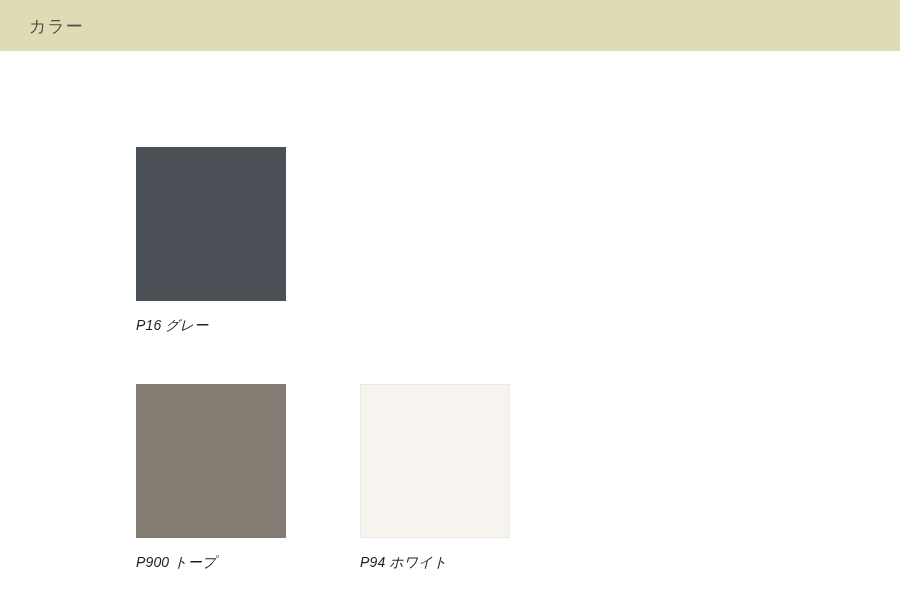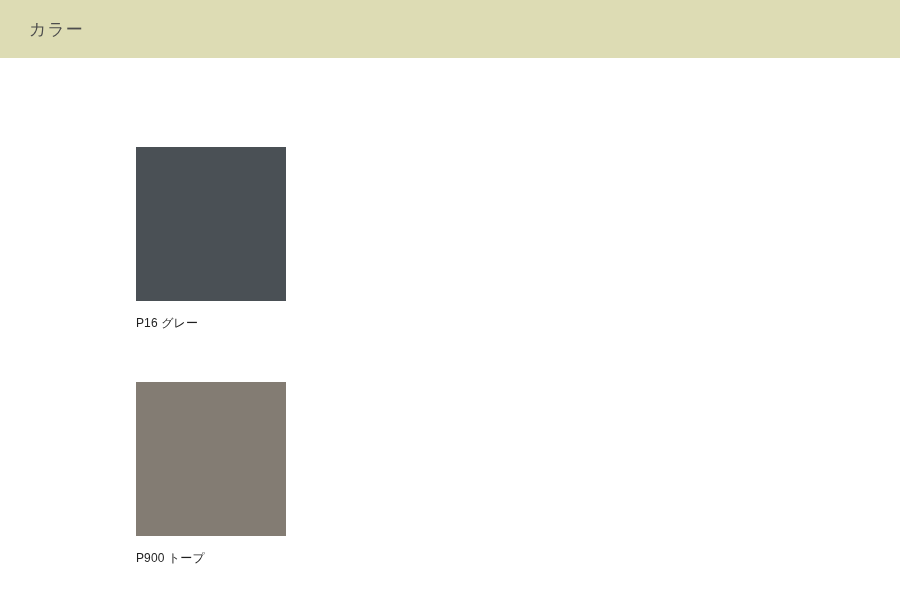--- a/index.html
+++ b/index.html
@@ -15,21 +15,21 @@
     overflow: hidden;
     position: relative;
   }
 
   
   .page-header {
     position: absolute;
     top: 0;
     left: 0;
     width: 900px;
-    height: 58px;
+    height: 51px;
     background: #DDDCB4;
     box-sizing: border-box;
     font-family: Liberation Serif, serif;
   }
   .page-header .title {
     position: absolute;
     left: 29px;
     top: 50%;
     transform: translateY(-50%);
     font-size: 17px;
@@ -64,25 +64,26 @@
   .swatch-chip {
     width: 150px;
     height: 154px;
     display: block;
   }
   .swatch-chip.has-outline {
     box-shadow: inset 0 0 0 1px rgba(0, 0, 0, 0.045);
   }
   .swatch-label {
     margin-top: 15px;
-    font-size: 12px;
+    font-size: 14px;
     line-height: 1.3;
     color: #1F1F1F;
     white-space: nowrap;
     letter-spacing: 0.01em;
+    font-style: italic;
   }
 </style>
 </head>
 <body style="background: rgb(255, 255, 255);">
 
 <div class="page-header" style="background: rgb(221, 220, 180);">
   <div class="title" style="color: rgb(77, 77, 77);">カラー</div>
 </div>
 
 <div class="swatch-grid">
@@ -98,16 +99,20 @@
 
   </div>
 
   <div class="swatch-row">
 
     <div class="swatch-cell">
       <div class="swatch-chip" style="background: rgb(131, 124, 115);"></div>
       <div class="swatch-label">P900 トープ</div>
     </div>
 
+    <div class="swatch-cell">
+      <div class="swatch-chip has-outline" style="background: rgb(247, 243, 238);"></div>
+      <div class="swatch-label">P94 ホワイト</div>
+    </div>
 
   </div>
 
 </div>
 
 </body></html>

